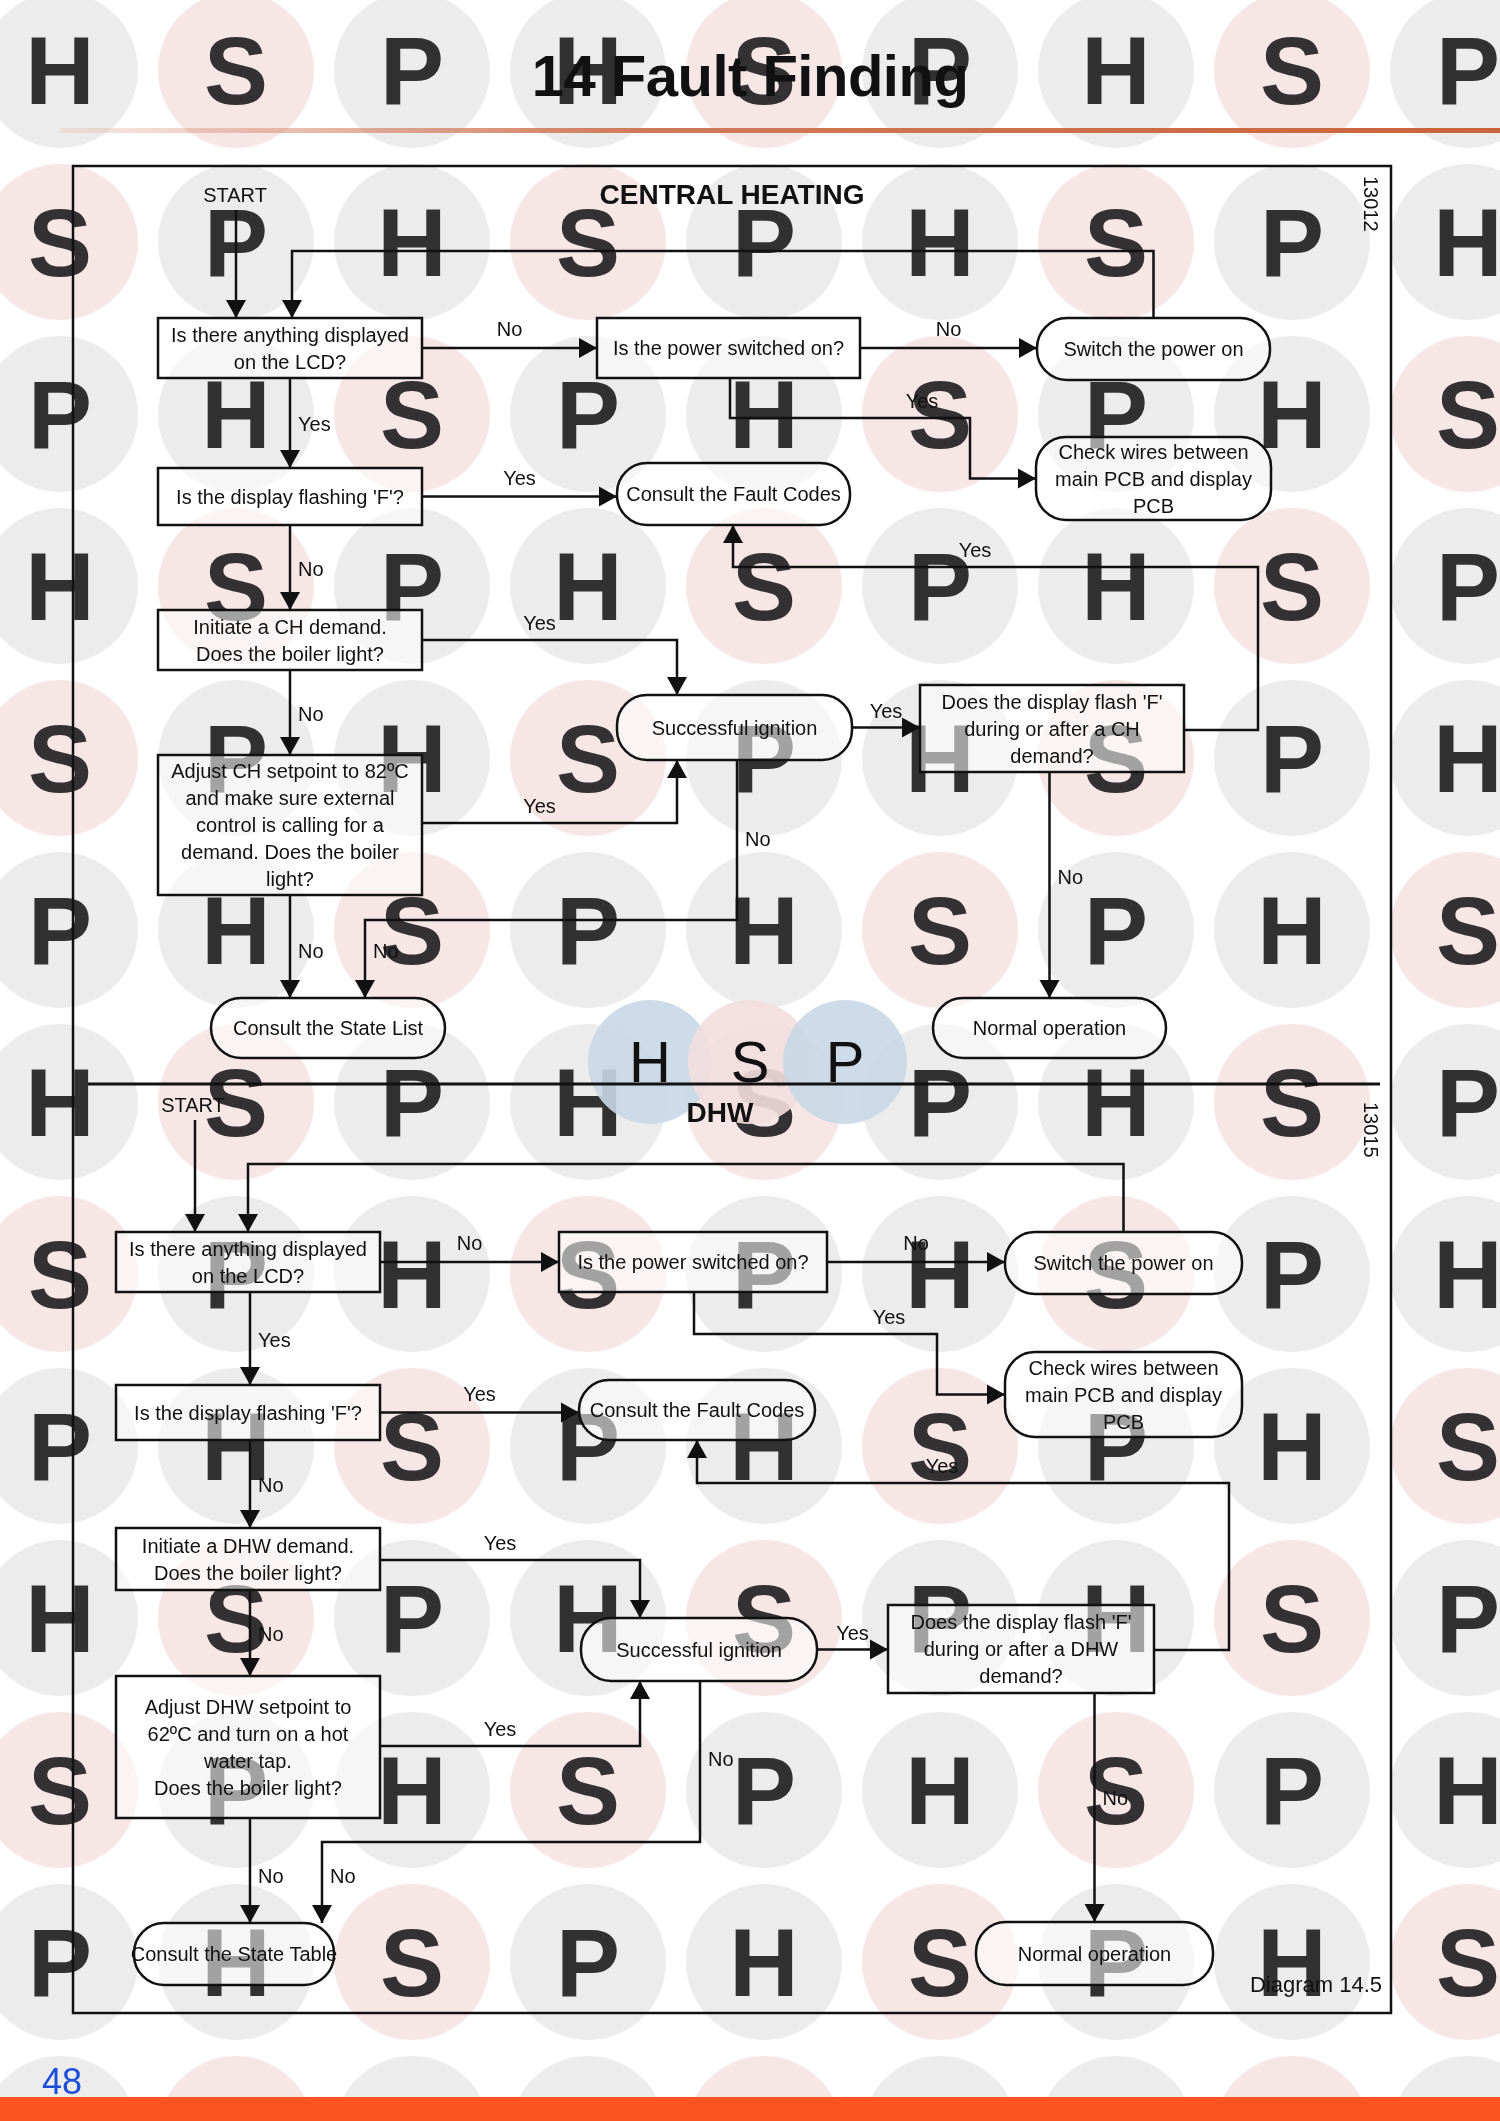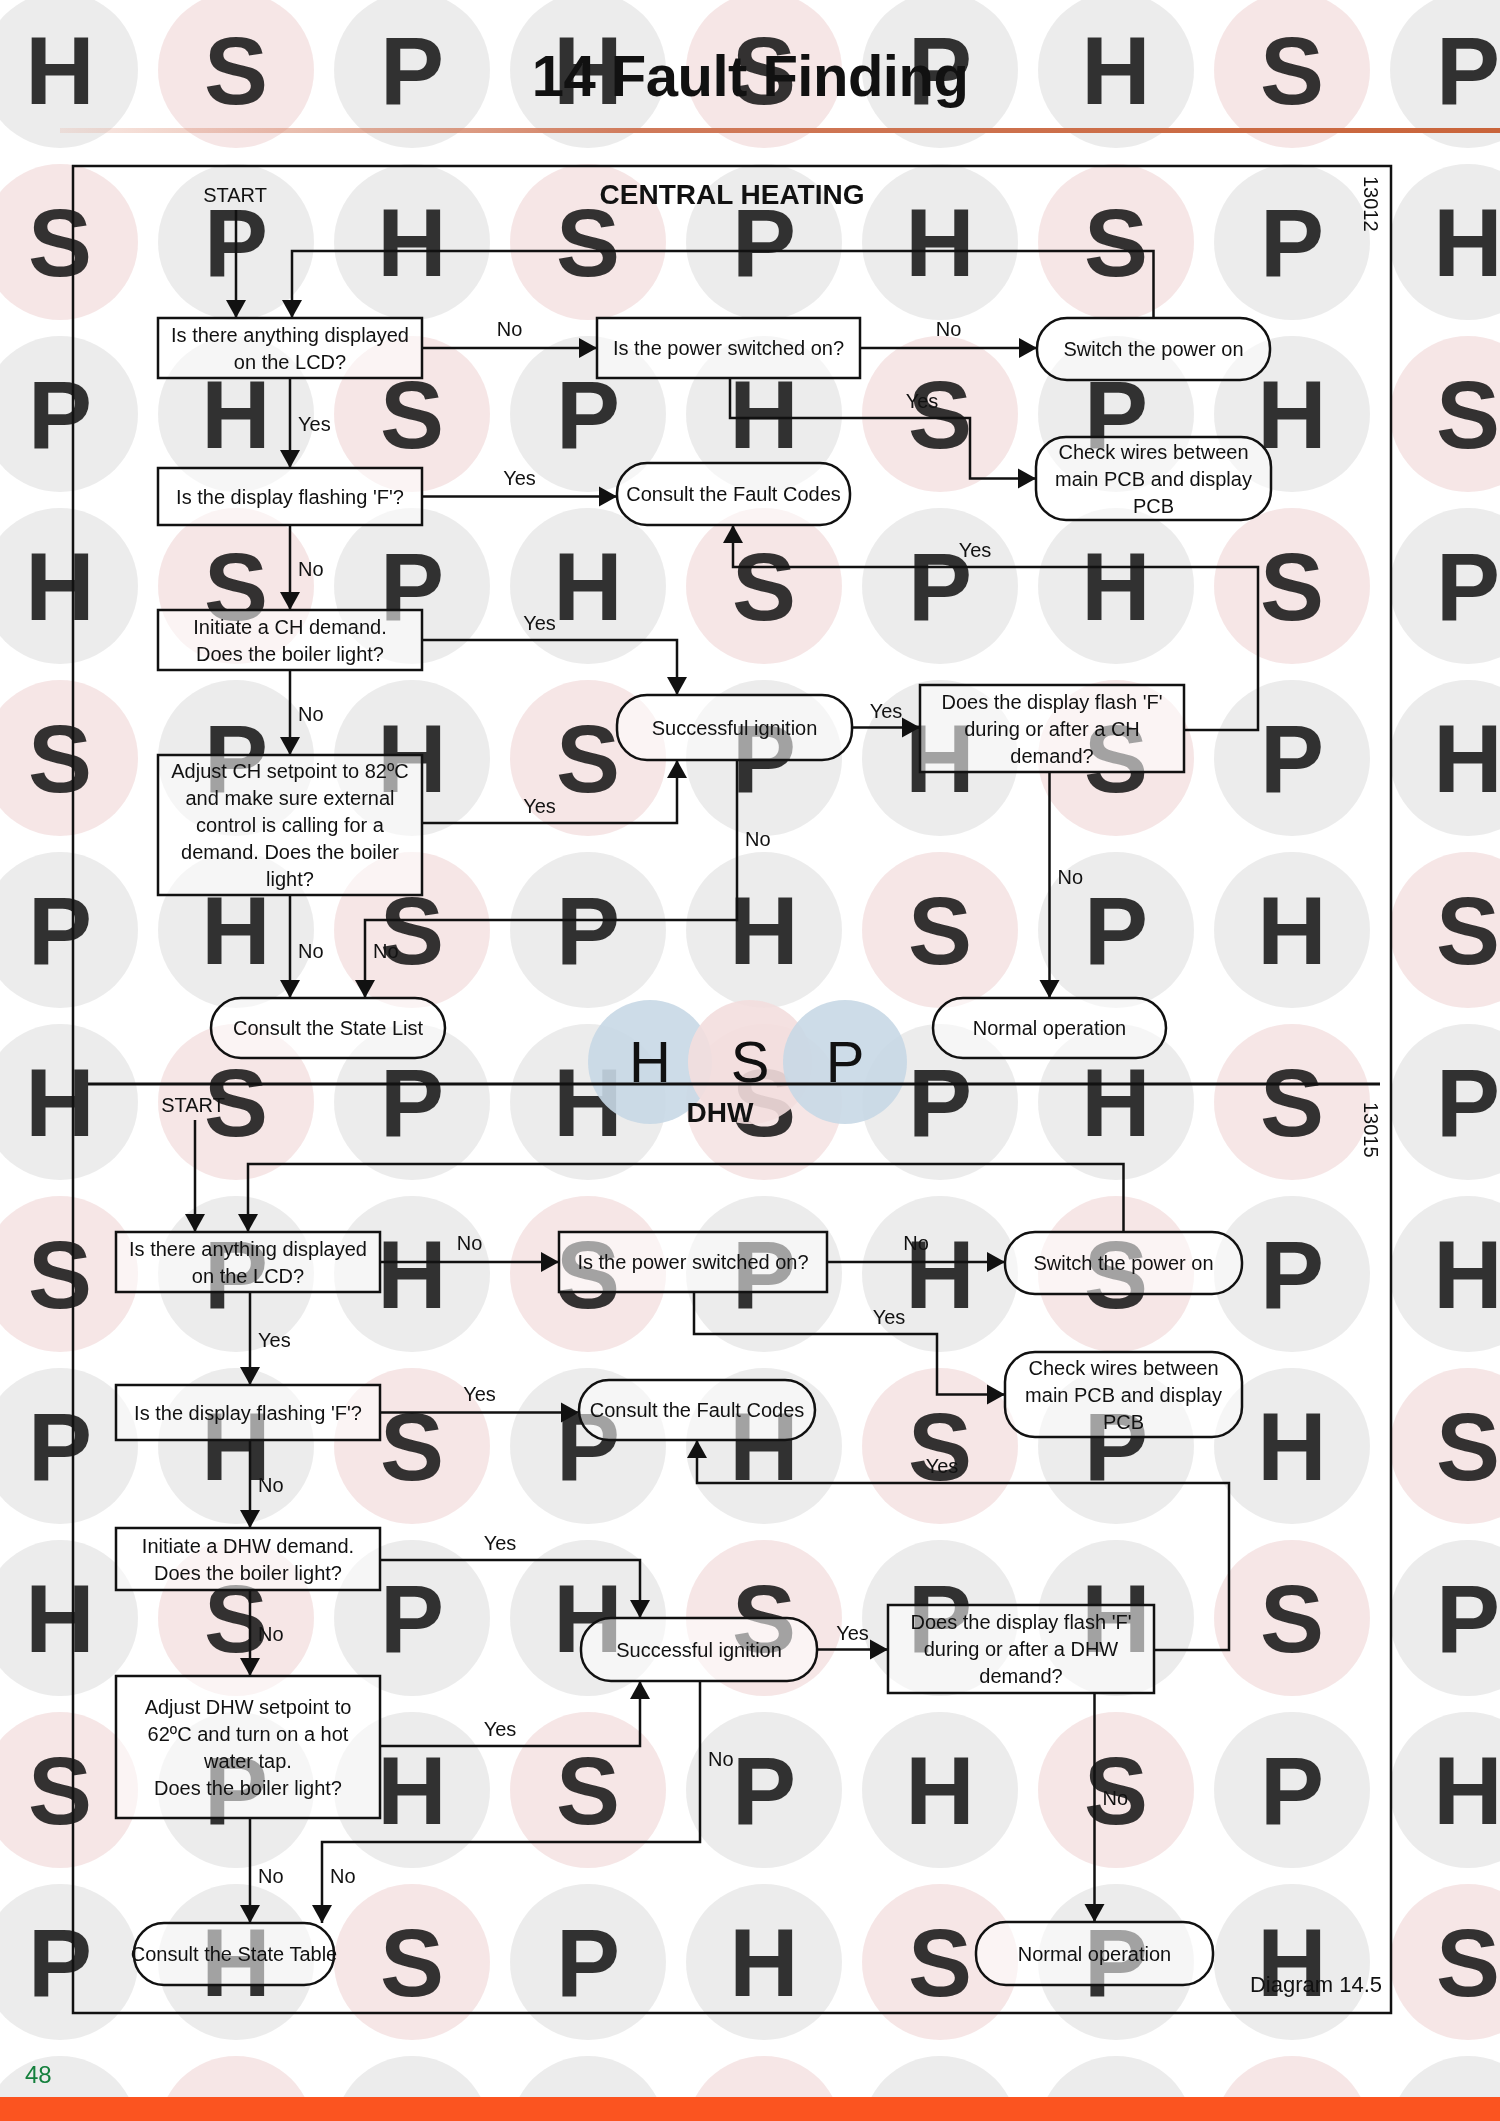--- a/index.html
+++ b/index.html
@@ -1,21 +1,21 @@
 <!DOCTYPE html>
 <html><head>
 <meta charset="utf-8">
 <style>
   html, body { margin: 0; padding: 0; }
   body { width: 1500px; height: 2121px; position: relative; background: #ffffff; overflow: hidden; font-family: "Liberation Sans", sans-serif; }
   #watermark { position: absolute; left: 0; top: 0; width: 1500px; height: 2121px; z-index: 0; }
   #page-title { position: absolute; left: 0; top: 42px; width: 1500px; text-align: center; font-weight: bold; font-size: 58px; color: #111; z-index: 2; letter-spacing: -0.5px; }
   #title-rule { position: absolute; left: 60px; top: 128px; width: 1440px; height: 5px; background: linear-gradient(to right, rgba(230,160,140,0.2), #d07a5a 40%, #c9643a 100%); z-index: 2; }
   #diagram { position: absolute; left: 0; top: 0; width: 1500px; height: 2121px; z-index: 3; }
-  #page-number { position: absolute; left: 25px; top: 2061px; font-size: 24px; color: #15803d; z-index: 3; }
+  #page-number { position: absolute; left: 42px; top: 2061px; font-size: 36px; color: #1d4ed8; z-index: 3; }
   #footer-bar { position: absolute; left: 0; top: 2097px; width: 1500px; height: 24px; background: #fb5420; z-index: 2; }
   svg text { font-family: "Liberation Sans", sans-serif; fill: #111; }
   .lbl { font-size: 20px; }
   .node-text { font-size: 20px; }
   .sec-title { font-size: 28px; font-weight: bold; }
   .fig-id { font-size: 20px; }
   .caption { font-size: 22px; }
   .node { fill: #ffffff; fill-opacity: 0.55; stroke: #111; stroke-width: 2.5; }
   .edge { fill: none; stroke: #111; stroke-width: 2.5; }
   .arrow { fill: #111; }

